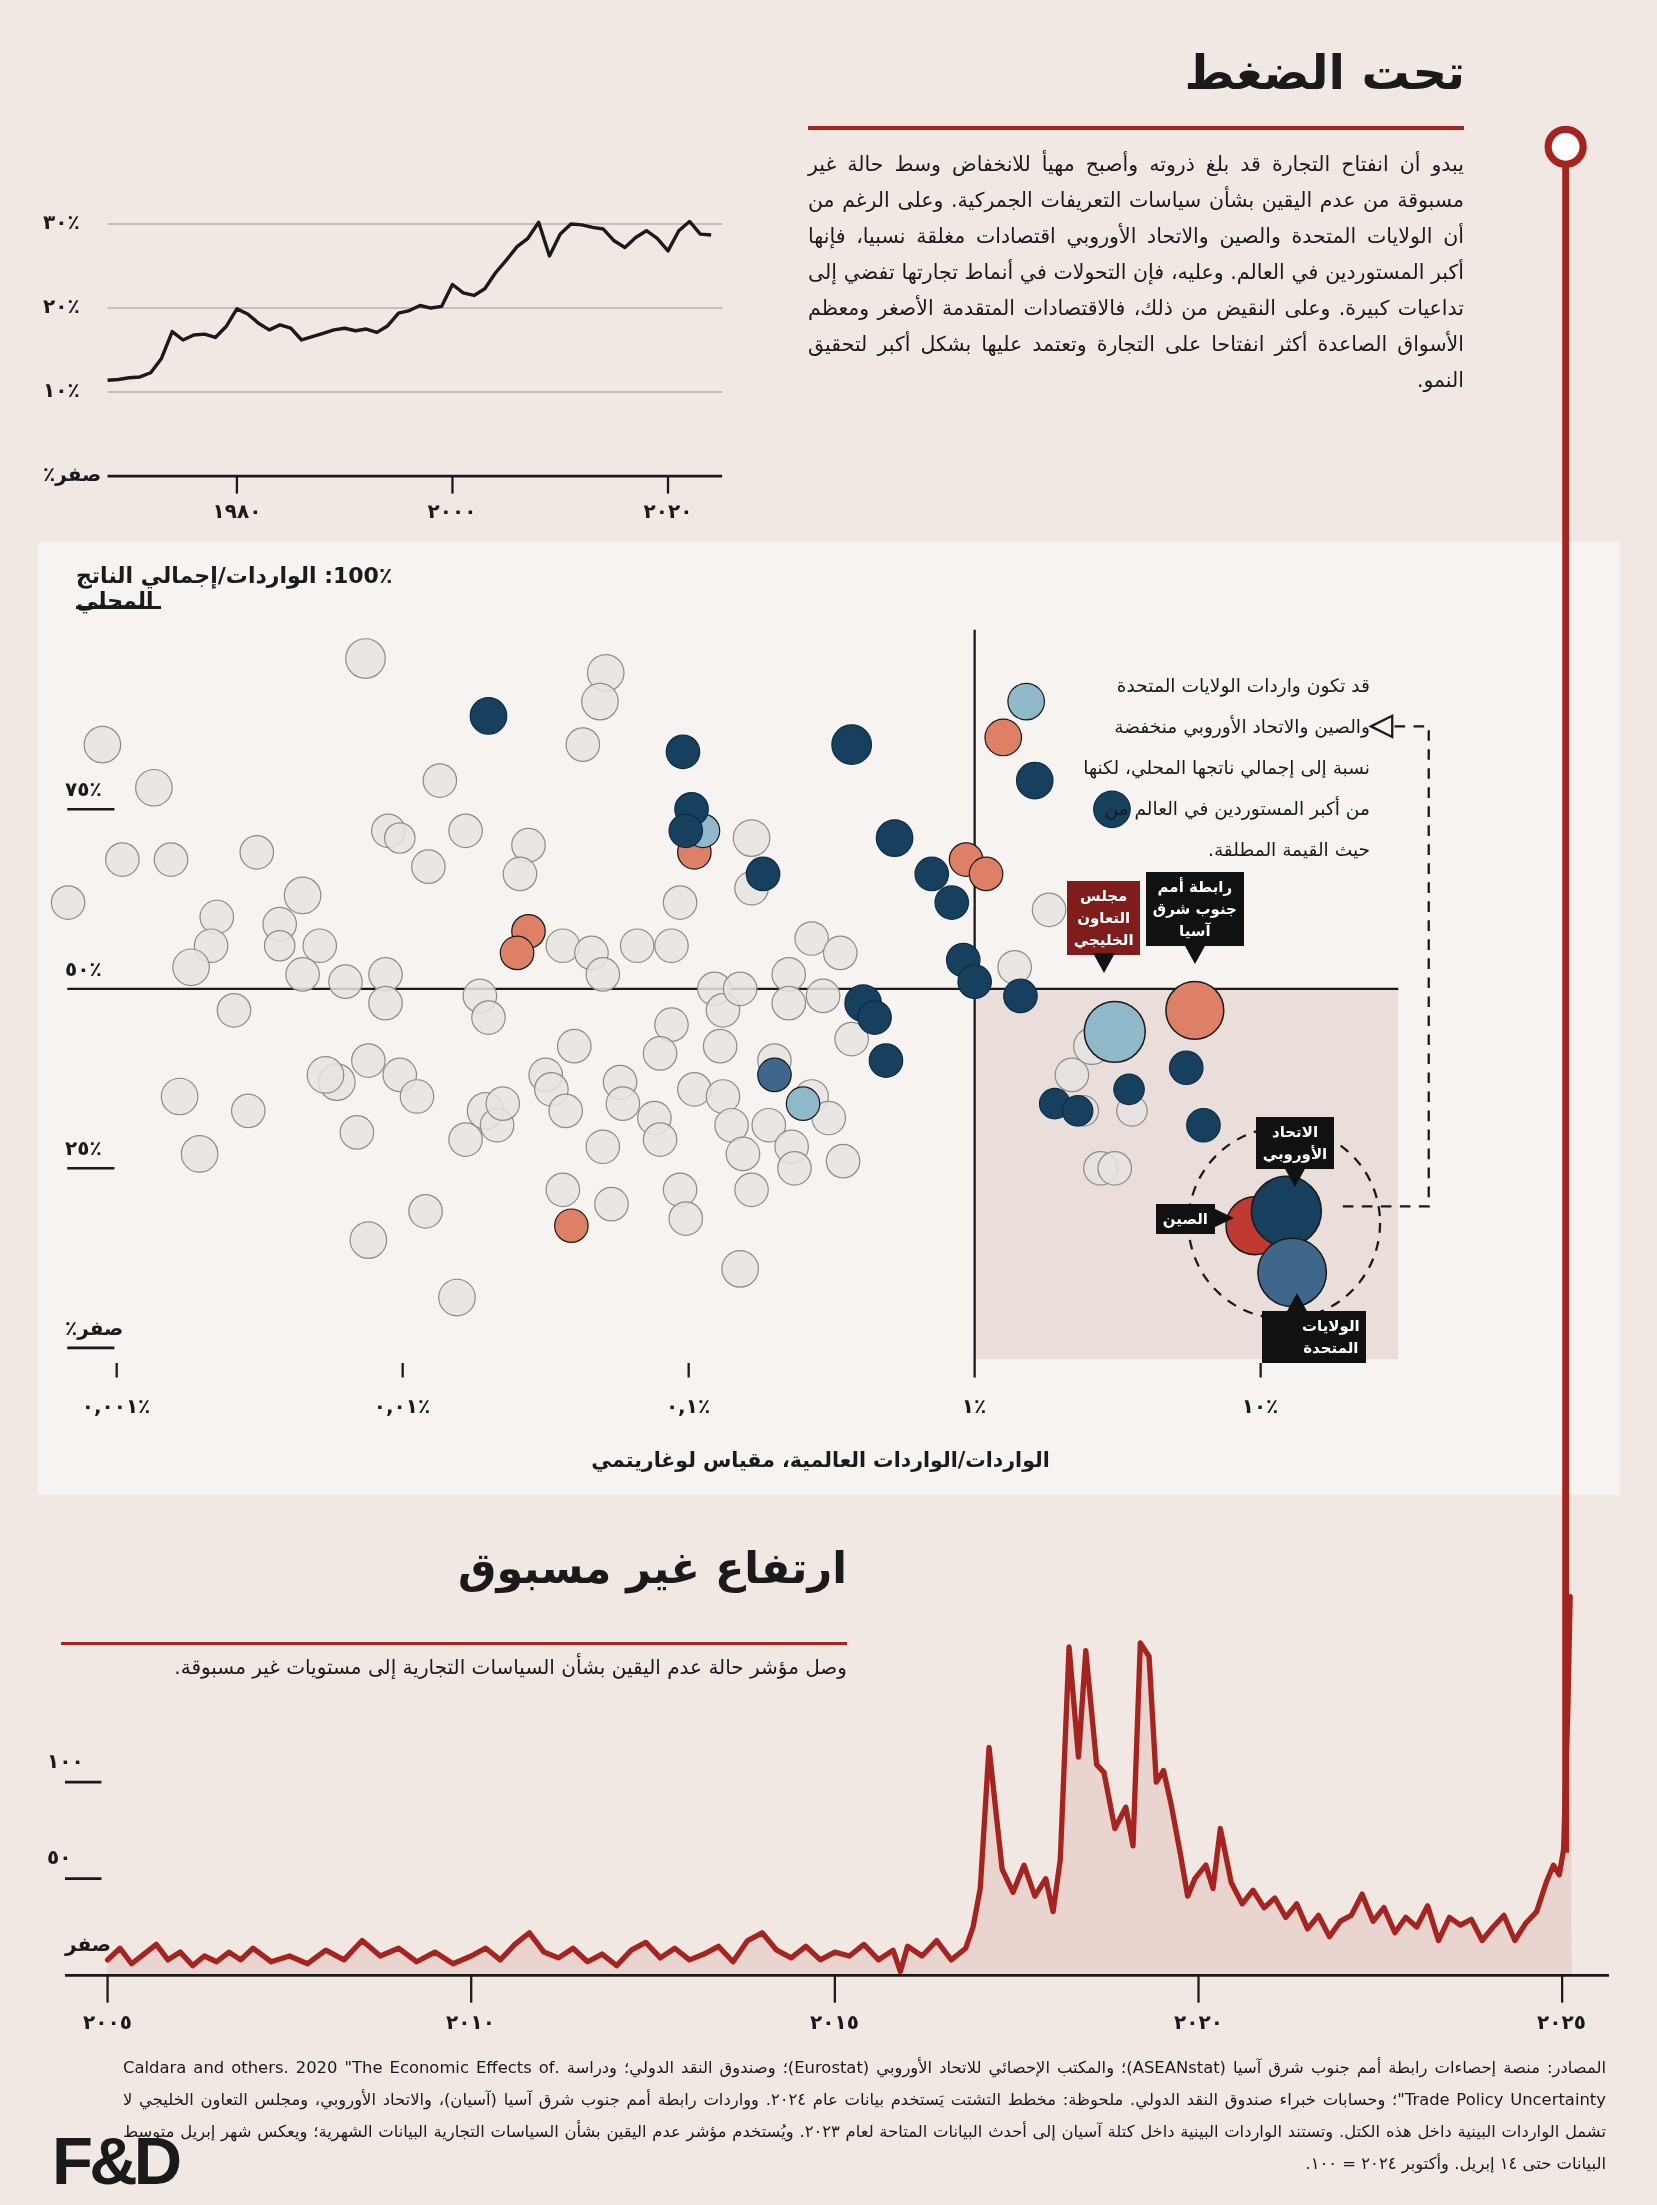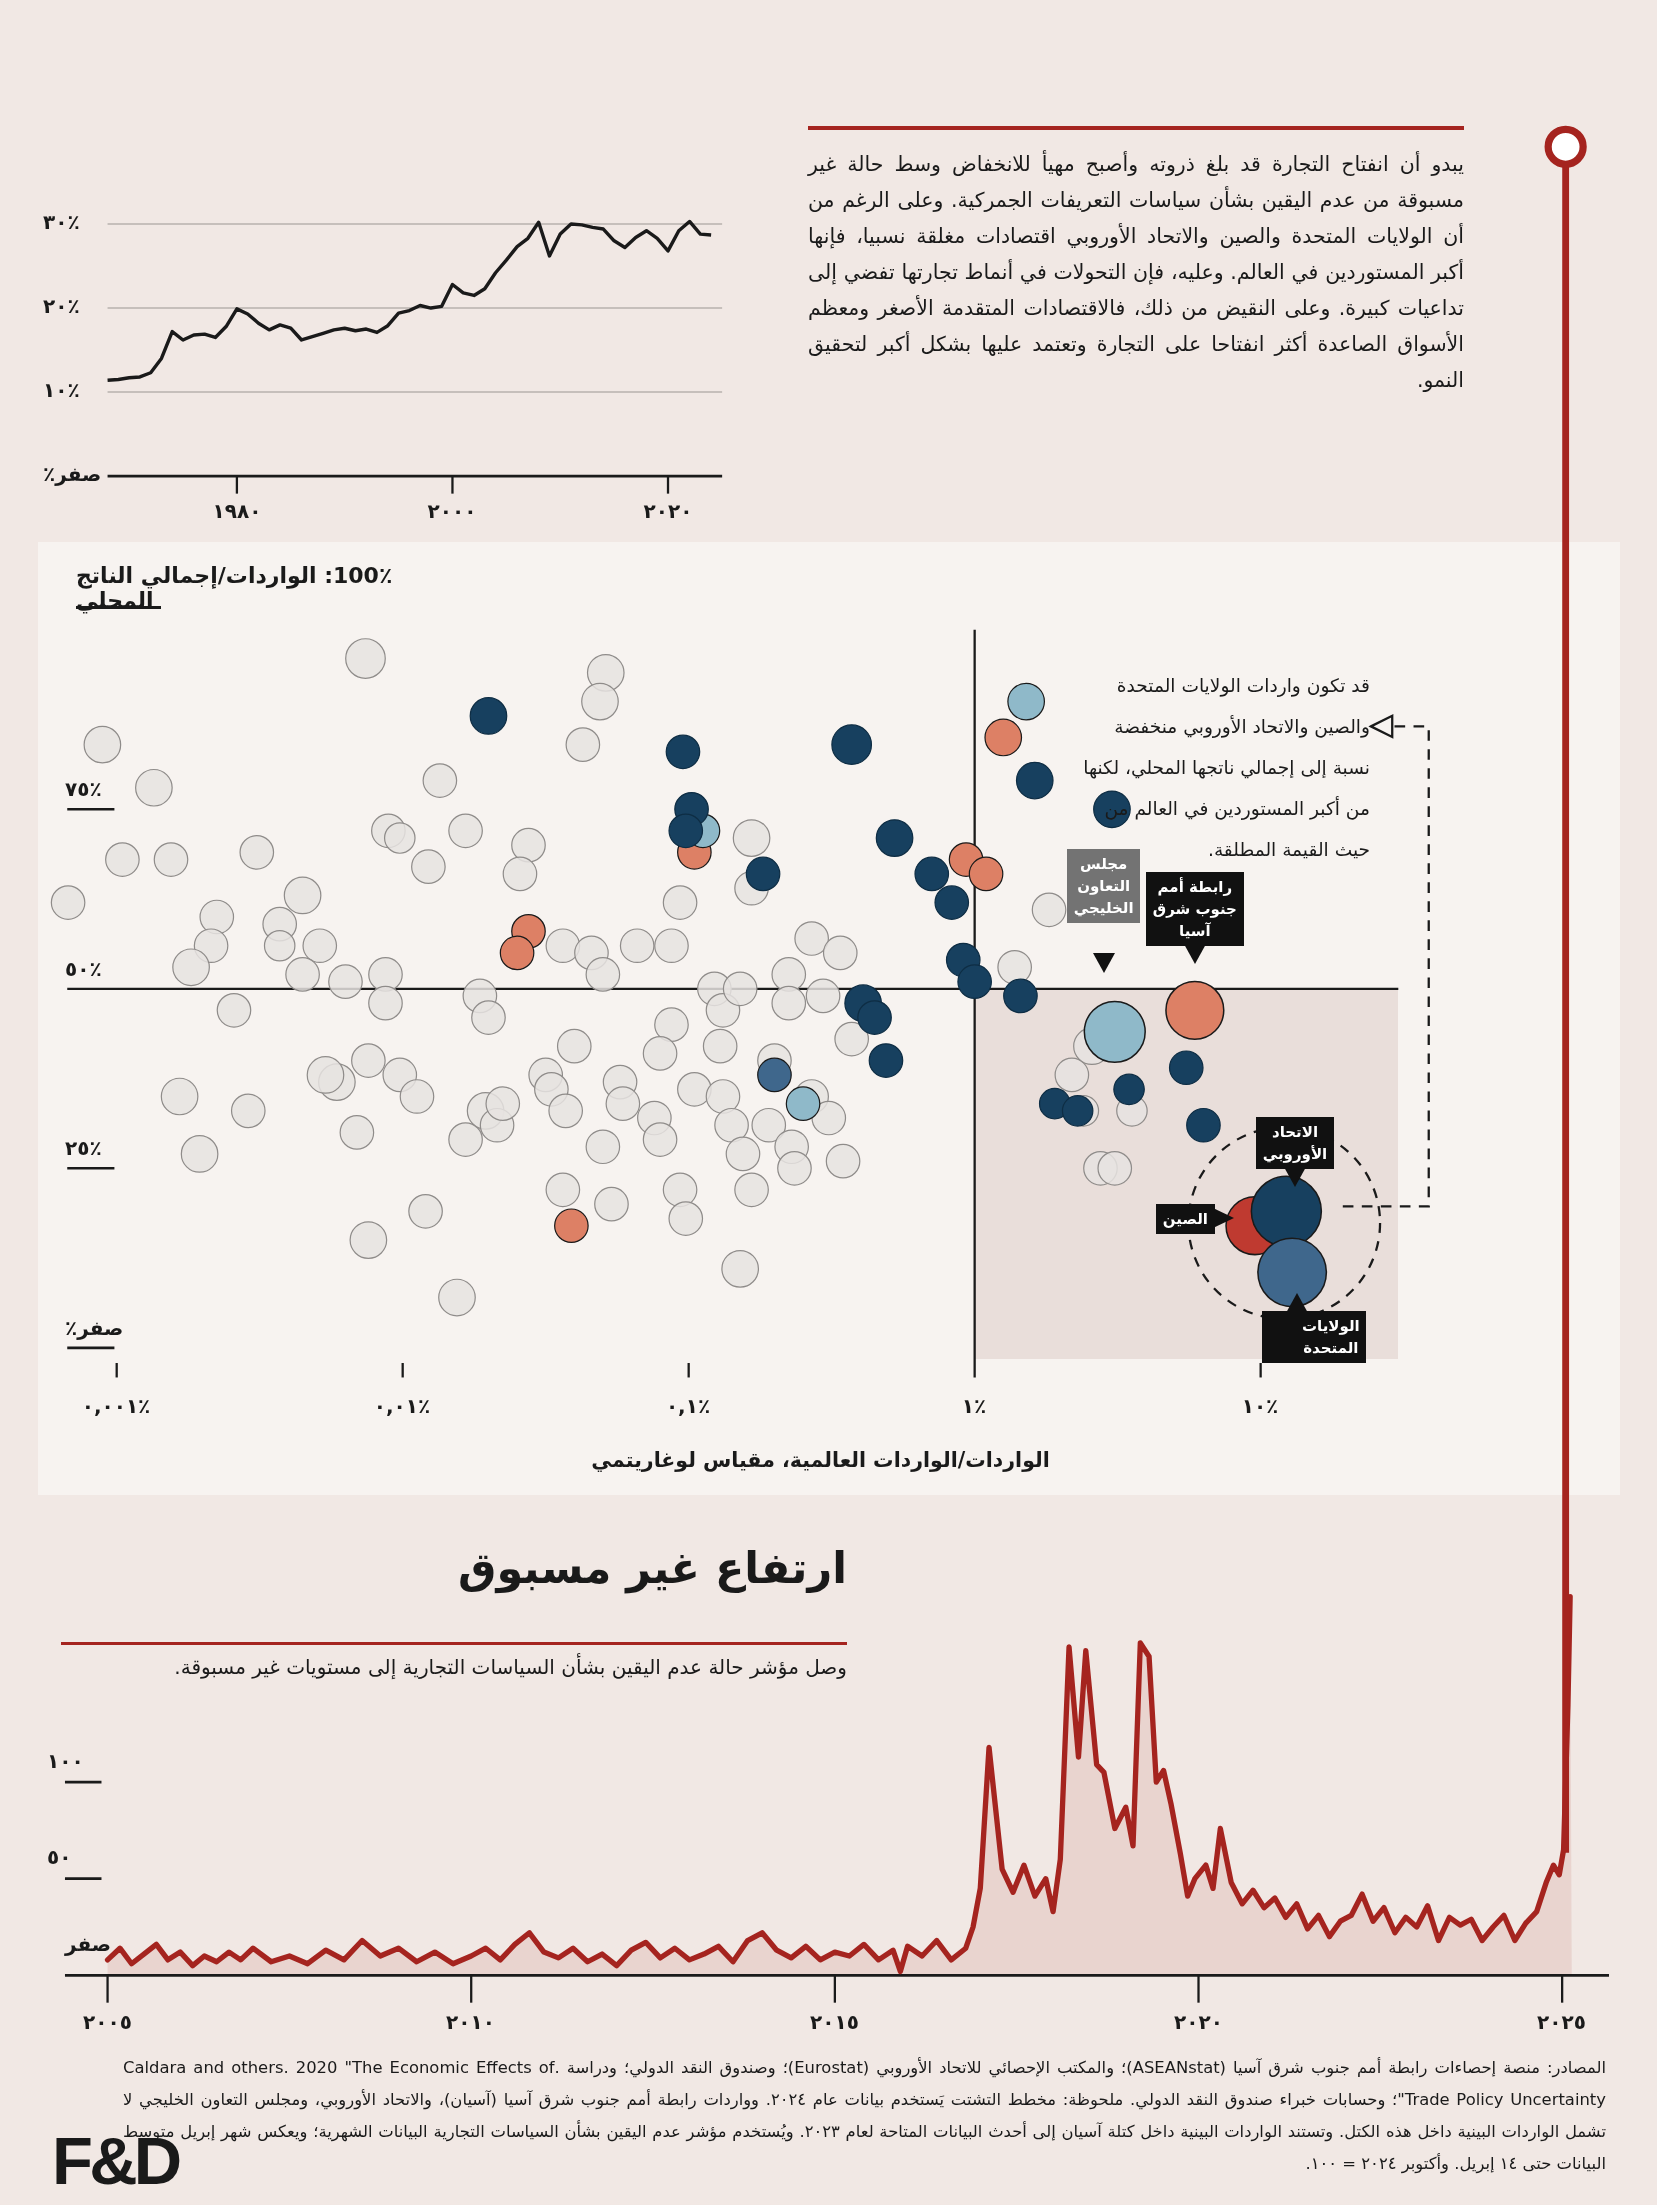--- a/index.html
+++ b/index.html
@@ -202,20 +202,21 @@
       <line x1="1097.2" y1="2597" x2="1097.2" y2="2633" stroke="#1a1a1a" stroke-width="3"></line>
       <line x1="1575.3000000000002" y1="2597" x2="1575.3000000000002" y2="2633" stroke="#1a1a1a" stroke-width="3"></line>
       <line x1="2053.4" y1="2597" x2="2053.4" y2="2633" stroke="#1a1a1a" stroke-width="3"></line>
       <line x1="85" y1="2343" x2="133" y2="2343" stroke="#1a1a1a" stroke-width="3.5"></line>
       <line x1="85" y1="2470" x2="133" y2="2470" stroke="#1a1a1a" stroke-width="3.5"></line>
       <polyline points="141.0,2576.7 157.3,2561.4 172.6,2581.8 188.8,2569.1 205.1,2556.4 220.4,2576.7 236.6,2566.5 252.9,2584.3 268.2,2571.6 284.4,2579.2 300.7,2566.5 316.0,2576.7 332.2,2561.4 356.1,2579.2 380.1,2571.6 404.0,2581.8 427.9,2564.0 451.8,2576.7 475.7,2551.3 499.6,2571.6 523.5,2561.4 547.4,2579.2 571.3,2566.5 595.2,2581.8 619.1,2571.6 638.2,2561.4 657.3,2576.7 676.5,2556.4 695.6,2541.1 714.7,2566.5 733.8,2574.1 753.0,2561.4 772.1,2579.2 791.2,2569.1 810.3,2584.3 829.5,2564.0 848.6,2553.8 867.7,2574.1 886.8,2561.4 906.0,2576.7 925.1,2569.1 944.2,2558.9 963.3,2579.2 982.5,2551.3 1001.6,2541.1 1020.7,2564.0 1039.8,2574.1 1059.0,2558.9 1078.1,2576.7 1097.2,2566.5 1116.3,2571.6 1135.4,2556.4 1154.6,2576.7 1173.7,2564.0 1183.3,2591.9 1192.8,2558.9 1211.9,2571.6 1231.1,2551.3 1250.2,2576.7 1269.3,2561.4 1278.9,2533.5 1288.4,2482.7 1299.9,2297.3 1317.1,2457.3 1331.5,2487.8 1345.8,2452.2 1360.2,2492.9 1374.5,2470.0 1384.1,2513.2 1393.6,2444.6 1405.1,2165.2 1417.5,2310.0 1427.1,2170.3 1441.4,2320.1 1451.0,2330.3 1465.3,2404.0 1479.7,2376.0 1489.2,2426.8 1498.8,2160.1 1510.3,2177.9 1519.8,2343.0 1529.4,2327.8 1539.0,2370.9 1551.4,2437.0 1561.0,2492.9 1570.5,2470.0 1584.9,2452.2 1594.4,2482.7 1604.0,2404.0 1618.3,2475.1 1632.7,2503.0 1647.0,2485.2 1661.4,2508.1 1675.7,2495.4 1690.0,2520.8 1704.4,2503.0 1718.7,2536.0 1733.1,2518.3 1747.4,2546.2 1761.8,2525.9 1776.1,2518.3 1790.4,2490.3 1804.8,2525.9 1819.1,2508.1 1833.5,2541.1 1847.8,2520.8 1862.2,2533.5 1876.5,2505.6 1890.8,2551.3 1905.2,2520.8 1919.5,2531.0 1933.9,2523.3 1948.2,2551.3 1962.6,2533.5 1976.9,2518.3 1991.2,2551.3 2005.6,2528.4 2019.9,2513.2 2032.4,2475.1 2041.9,2452.2 2049.6,2464.9 2055.3,2431.9 2061.0,2241.4 2063.9,2099.2" fill="none" stroke="#a5241f" stroke-width="7" stroke-linejoin="round" stroke-linecap="round"></polyline>
       <line x1="2058" y1="217" x2="2058" y2="2436" stroke="#a5241f" stroke-width="9"></line>
       <circle cx="2058" cy="193" r="23" fill="#ffffff" stroke="#a5241f" stroke-width="9.5"></circle>
     </svg>
 
+  <div id="main-title" class="abs ar">تحت الضغط</div>
   <div id="rule1" class="abs"></div>
   <div id="intro" class="abs ar">يبدو أن انفتاح التجارة قد بلغ ذروته وأصبح مهيأ للانخفاض وسط حالة غير مسبوقة من عدم اليقين بشأن سياسات التعريفات الجمركية. وعلى الرغم من أن الولايات المتحدة والصين والاتحاد الأوروبي اقتصادات مغلقة نسبيا، فإنها أكبر المستوردين في العالم. وعليه، فإن التحولات في أنماط تجارتها تفضي إلى تداعيات كبيرة. وعلى النقيض من ذلك، فالاقتصادات المتقدمة الأصغر ومعظم الأسواق الصاعدة أكثر انفتاحا على التجارة وتعتمد عليها بشكل أكبر لتحقيق النمو.</div>
 
 
   <div id="ylab100" class="abs ar">100٪: الواردات/إجمالي الناتج المحلي</div>
   <div id="ylab100-tick" class="abs"></div>
   <div id="scatter-xlabel" class="abs ar">الواردات/الواردات العالمية، مقياس لوغاريتمي</div>
 
   <div id="anno" class="abs ar">
     <div id="anno-body">قد تكون واردات الولايات المتحدة والصين والاتحاد الأوروبي منخفضة نسبة إلى إجمالي ناتجها المحلي، لكنها من أكبر المستوردين في العالم من حيث القيمة المطلقة.</div>
@@ -236,21 +237,21 @@
     <div class="ticklab ar" style="left: 626px; top: 499px; width: 84px; text-align: center;">٢٠٢٠</div>
     <div class="ticklab ar" style="left: 63px; top: 1394px; width: 106px; text-align: center;">٪٠,٠٠١</div>
     <div class="ticklab ar" style="left: 349px; top: 1394px; width: 106px; text-align: center;">٪٠,٠١</div>
     <div class="ticklab ar" style="left: 635px; top: 1394px; width: 106px; text-align: center;">٪٠,١</div>
     <div class="ticklab ar" style="left: 921px; top: 1394px; width: 106px; text-align: center;">٪١</div>
     <div class="ticklab ar" style="left: 1207px; top: 1394px; width: 106px; text-align: center;">٪١٠</div>
     <div class="ticklab ar" style="left: 65px; top: 777px; width: 84px; text-align: left;">٪٧٥</div>
     <div class="ticklab ar" style="left: 65px; top: 957px; width: 84px; text-align: left;">٪٥٠</div>
     <div class="ticklab ar" style="left: 65px; top: 1136px; width: 84px; text-align: left;">٪٢٥</div>
     <div class="ticklab ar" style="left: 65px; top: 1316px; width: 84px; text-align: left;">صفر٪</div>
-    <div class="clabel" style="background: #737373; left: 1067px; top: 849px;"><span>مجلس</span><br><span>التعاون</span><br><span>الخليجي</span></div>
+    <div class="clabel" style="background: #7f1d1d; left: 1067px; top: 881px;"><span>مجلس</span><br><span>التعاون</span><br><span>الخليجي</span></div>
     <div class="tri" style="border-left: 11.4px solid transparent; border-right: 11.4px solid transparent; border-top: 20px solid rgb(17, 17, 17); left: 1093px; top: 953px;"></div>
     <div class="clabel" style="background: rgb(17, 17, 17); left: 1146px; top: 872px;"><span>رابطة أمم</span><br><span>جنوب شرق</span><br><span>آسيا</span></div>
     <div class="tri" style="border-left: 11.4px solid transparent; border-right: 11.4px solid transparent; border-top: 20px solid rgb(17, 17, 17); left: 1184px; top: 944px;"></div>
     <div class="clabel" style="background: rgb(17, 17, 17); left: 1256px; top: 1117px;"><span>الاتحاد</span><br><span>الأوروبي</span></div>
     <div class="tri" style="border-left: 11.4px solid transparent; border-right: 11.4px solid transparent; border-top: 20px solid rgb(17, 17, 17); left: 1284px; top: 1167px;"></div>
     <div class="clabel" style="background: rgb(17, 17, 17); left: 1262px; top: 1311px; padding-left: 40px;"><span>الولايات</span><br><span>المتحدة</span></div>
     <div class="tri" style="border-left: 11.4px solid transparent; border-right: 11.4px solid transparent; border-bottom: 20px solid rgb(17, 17, 17); left: 1286px; top: 1293px;"></div>
     <div class="clabel" style="background: rgb(17, 17, 17); left: 1156px; top: 1204px;"><span>الصين</span></div>
     <div class="tri" style="border-top: 10.6px solid transparent; border-bottom: 10.6px solid transparent; border-left: 21px solid rgb(17, 17, 17); left: 1213px; top: 1208px;"></div>
     <div class="ticklab ar" style="left: 62px; top: 2010px; width: 91px; text-align: center;">٢٠٠٥</div>

